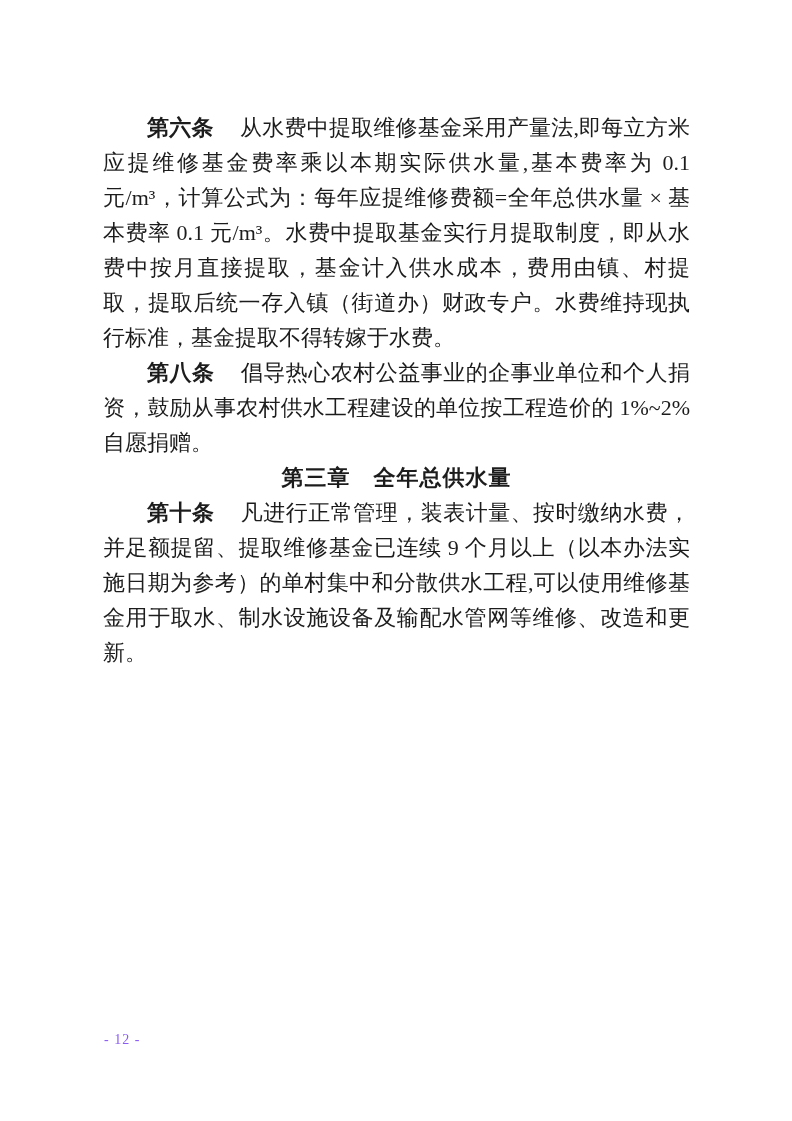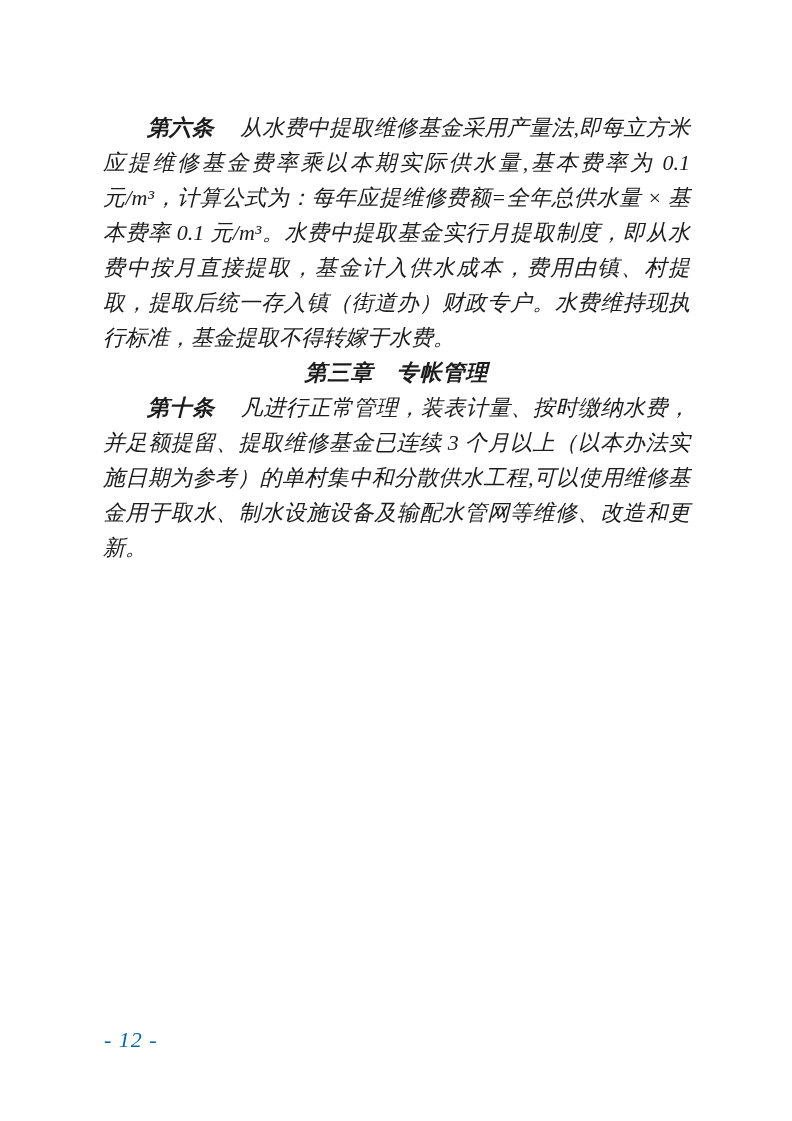--- a/index.html
+++ b/index.html
@@ -8,21 +8,20 @@
     background: #ffffff;
   }
   .page {
     position: relative;
     width: 792px;
     height: 1121px;
     background: #ffffff;
     overflow: hidden;
     font-family: "Liberation Serif", "DejaVu Serif", serif;
     color: #1c1c1c;
-    font-style: italic;
   }
   .content {
     position: absolute;
     left: 103px;
     top: 110px;
     width: 587px;
     font-size: 22px;
     line-height: 35px;
     text-align: justify;
   }
@@ -39,39 +38,40 @@
     text-indent: 0;
     text-align: center;
     font-family: "Liberation Sans", "DejaVu Sans", sans-serif;
     font-weight: bold;
     letter-spacing: 1px;
   }
   .footer {
     position: absolute;
     left: 104px;
     top: 1030px;
-    font-size: 22px;
+    font-size: 14px;
     line-height: 20px;
     letter-spacing: 1px;
-    color: #0369a1;
+    color: #8b5cf6;
     font-family: "Liberation Serif", "DejaVu Serif", serif;
   }
 </style>
 </head>
 <body>
 
 <div class="page">
   <div class="content">
 
     <p class="para"><span class="term">第六条</span><span>从水费中提取维修基金采用产量法,即每立方米应提维修基金费率乘以本期实际供水量,基本费率为 0.1 元/m³，计算公式为：每年应提维修费额=全年总供水量 × 基本费率 0.1 元/m³。水费中提取基金实行月提取制度，即从水费中按月直接提取，基金计入供水成本，费用由镇、村提取，提取后统一存入镇（街道办）财政专户。水费维持现执行标准，基金提取不得转嫁于水费。</span></p>
 
 
+    <p class="para"><span class="term">第八条</span><span>倡导热心农村公益事业的企事业单位和个人捐资，鼓励从事农村供水工程建设的单位按工程造价的 1%~2%自愿捐赠。</span></p>
 
 
-    <p class="chapter-heading">第三章　专帐管理</p>
+    <p class="chapter-heading">第三章　全年总供水量</p>
 
-    <p class="para"><span class="term">第十条</span><span>凡进行正常管理，装表计量、按时缴纳水费，并足额提留、提取维修基金已连续 3 个月以上（以本办法实施日期为参考）的单村集中和分散供水工程,可以使用维修基金用于取水、制水设施设备及输配水管网等维修、改造和更新。</span></p>
+    <p class="para"><span class="term">第十条</span><span>凡进行正常管理，装表计量、按时缴纳水费，并足额提留、提取维修基金已连续 9 个月以上（以本办法实施日期为参考）的单村集中和分散供水工程,可以使用维修基金用于取水、制水设施设备及输配水管网等维修、改造和更新。</span></p>
 
 
   </div>
 
   <div class="footer">- 12 -</div>
 </div>
 
 </body></html>

